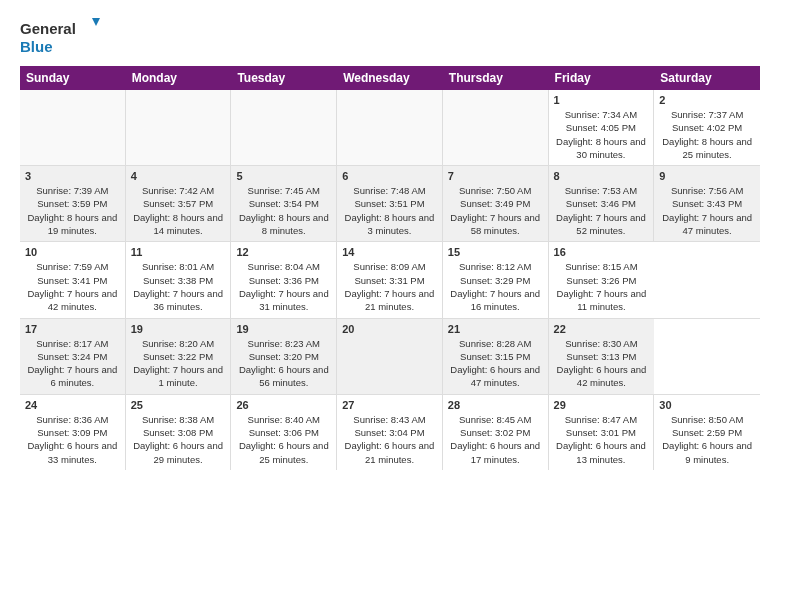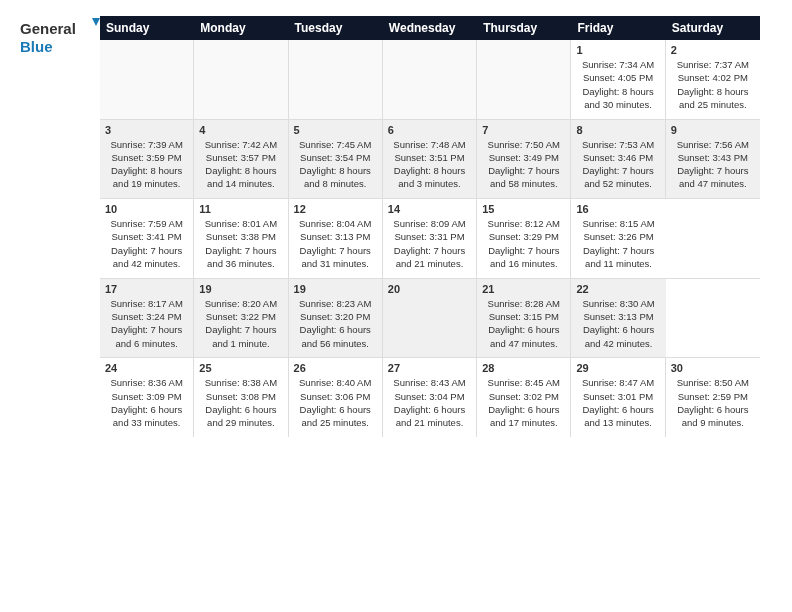--- a/index.html
+++ b/index.html
@@ -8,21 +8,21 @@
       height: 612px;
       font-family: Arial, sans-serif;
       background: #fff;
       overflow: hidden;
     }
     .page {
       width: 792px;
       height: 447px;
       padding: 16px 32px 10px 20px;
       display: flex;
-      flex-direction: row;
+      flex-direction: column;
     }
     .header {
       display: flex;
       justify-content: space-between;
       align-items: flex-start;
       margin-bottom: 10px;
     }
     .logo {
       display: flex;
       align-items: center;
@@ -41,21 +41,21 @@
       color: #555;
     }
     .calendar {
       flex: 1;
       display: flex;
       flex-direction: column;
     }
     .cal-header {
       display: grid;
       grid-template-columns: repeat(7, 1fr);
-      background: #0f172a;
+      background: #701a75;
     }
     .cal-header-cell {
       color: #fff;
       font-size: 12px;
       font-weight: bold;
       padding: 5px 6px;
       text-align: left;
     }
     .cal-body {
       display: flex;
@@ -201,21 +201,21 @@
           </div>
           <div class="cal-cell">
             <div class="day-num">11</div>
             <div class="day-info">Sunrise: 8:01 AM
 Sunset: 3:38 PM
 Daylight: 7 hours and 36 minutes.</div>
           </div>
           <div class="cal-cell">
             <div class="day-num">12</div>
             <div class="day-info">Sunrise: 8:04 AM
-Sunset: 3:13 PM
+Sunset: 3:36 PM
 Daylight: 7 hours and 31 minutes.</div>
           </div>
           <div class="cal-cell">
             <div class="day-num">14</div>
             <div class="day-info">Sunrise: 8:09 AM
 Sunset: 3:31 PM
 Daylight: 7 hours and 21 minutes.</div>
           </div>
           <div class="cal-cell">
             <div class="day-num">15</div>

